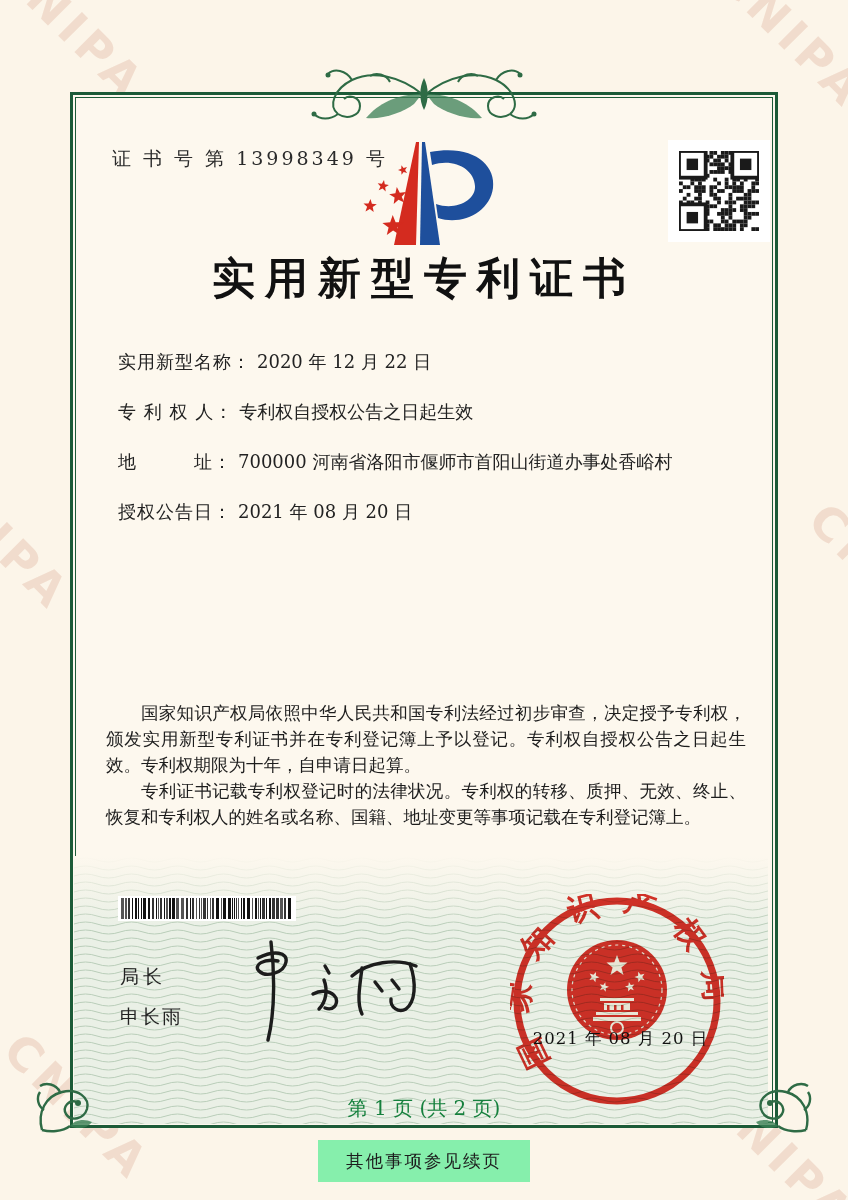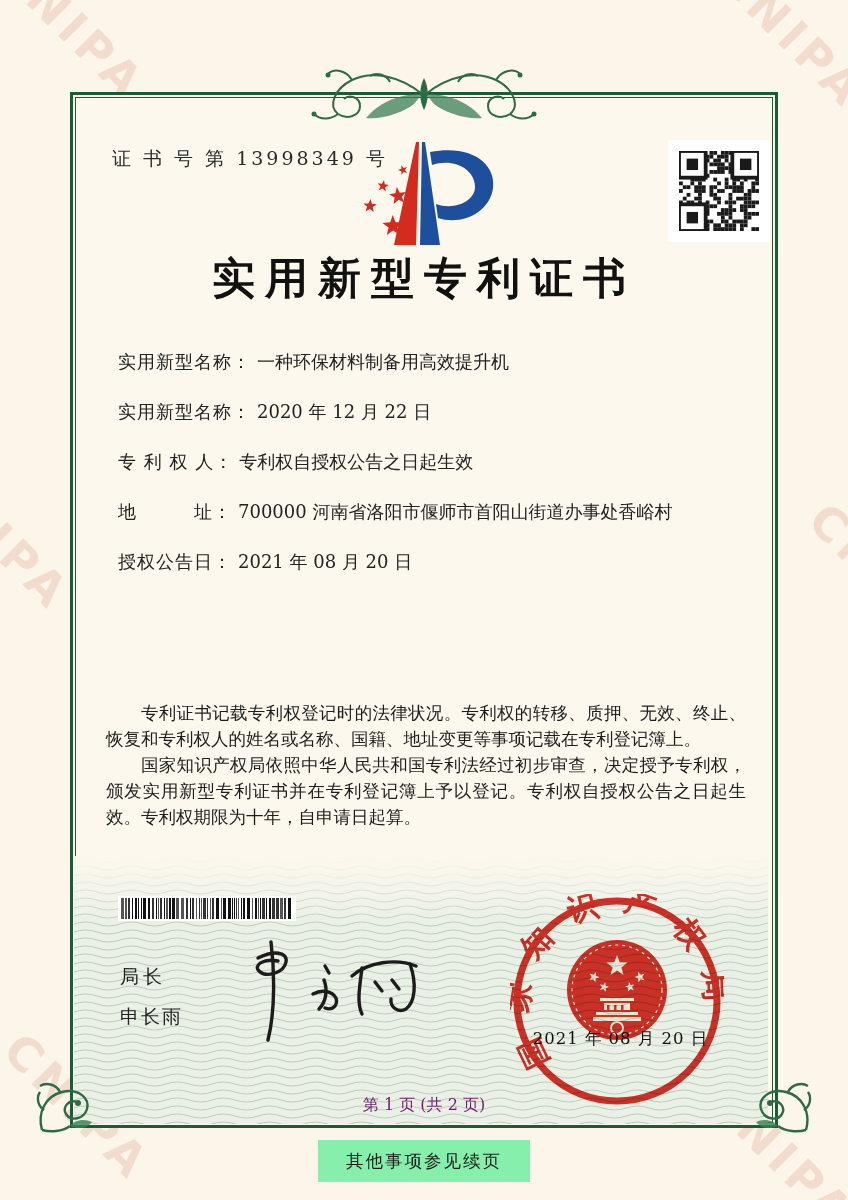--- a/index.html
+++ b/index.html
@@ -67,21 +67,21 @@
   .barcode i{display:block;height:100%;}
   .officer-title{position:absolute;left:120px;top:964px;font-size:19px;letter-spacing:4px;}
   .officer-name{position:absolute;left:120px;top:1004px;font-size:19px;letter-spacing:2px;}
   .signature{position:absolute;left:224px;top:936px;width:218px;height:112px;}
   .seal{position:absolute;left:510px;top:894px;width:214px;height:214px;mix-blend-mode:multiply;opacity:.95;}
   .seal-date{
     position:absolute;left:528px;top:1028px;width:185px;text-align:center;
     font-size:16.5px;color:#111;letter-spacing:1px;white-space:nowrap;
   }
   .page-footer{
-    position:absolute;left:0;top:1095px;width:100%;text-align:center;font-size:16px;color:#701a75;
+    position:absolute;left:0;top:1095px;width:100%;text-align:center;font-size:20px;color:#15803d;
   }
   .cont-box{
     position:absolute;left:50%;top:1140px;transform:translateX(-50%);
     background:#86efac;padding:9px 28px;font-size:17.5px;letter-spacing:2px;color:#1d1d1d;
   }
 </style>
 </head>
 <body>
 
 <div class="wm" style="left:-20px;top:0px;">CNIPA</div>
@@ -323,39 +323,36 @@
       <rect x="60.95238095238095" y="7.619047619047619" width="11.428571428571427" height="11.428571428571427" fill="#1a1a1a"></rect>
       <rect x="0" y="53.33333333333333" width="26.666666666666664" height="26.666666666666664" fill="none" stroke="#1a1a1a" stroke-width="3.8095238095238093"></rect>
       <rect x="7.619047619047619" y="60.95238095238095" width="11.428571428571427" height="11.428571428571427" fill="#1a1a1a"></rect>
     </svg>
 </div>
 
 <div class="title">实用新型专利证书</div>
 
 <div class="fields">
   <div class="frow">
-    <span class="lbl">实用新型名称：</span><span class="val">一种环保材料制备用高效提升机</span>
-  </div>
-  <div class="frow">
     <span class="lbl">实用新型名称：</span><span class="val">2020 年 12 月 22 日</span>
   </div>
   <div class="frow">
     <span class="lbl">专 利 权 人：</span><span class="val">专利权自授权公告之日起生效</span>
   </div>
   <div class="frow">
     <span class="lbl">地　　　址：</span><span class="val">700000  河南省洛阳市偃师市首阳山街道办事处香峪村</span>
   </div>
   <div class="frow">
     <span class="lbl">授权公告日：</span><span class="val">2021 年 08 月 20 日</span>
   </div>
 </div>
 
 <div class="body-text">
+  <p>国家知识产权局依照中华人民共和国专利法经过初步审查，决定授予专利权，颁发实用新型专利证书并在专利登记簿上予以登记。专利权自授权公告之日起生效。专利权期限为十年，自申请日起算。</p>
   <p>专利证书记载专利权登记时的法律状况。专利权的转移、质押、无效、终止、恢复和专利权人的姓名或名称、国籍、地址变更等事项记载在专利登记簿上。</p>
-  <p>国家知识产权局依照中华人民共和国专利法经过初步审查，决定授予专利权，颁发实用新型专利证书并在专利登记簿上予以登记。专利权自授权公告之日起生效。专利权期限为十年，自申请日起算。</p>
 </div>
 
 <div class="barcode" id="barcode">
     <i style="width: 3px; background: rgb(85, 85, 85); margin-right: 1px;"></i>
     <i style="width: 2px; background: rgb(85, 85, 85); margin-right: 1px;"></i>
     <i style="width: 2px; background: rgb(51, 51, 51); margin-right: 2px;"></i>
     <i style="width: 1px; background: rgb(17, 17, 17); margin-right: 2px;"></i>
     <i style="width: 2px; background: rgb(17, 17, 17); margin-right: 1px;"></i>
     <i style="width: 1px; background: rgb(17, 17, 17); margin-right: 2px;"></i>
     <i style="width: 1px; background: rgb(17, 17, 17); margin-right: 1px;"></i>

